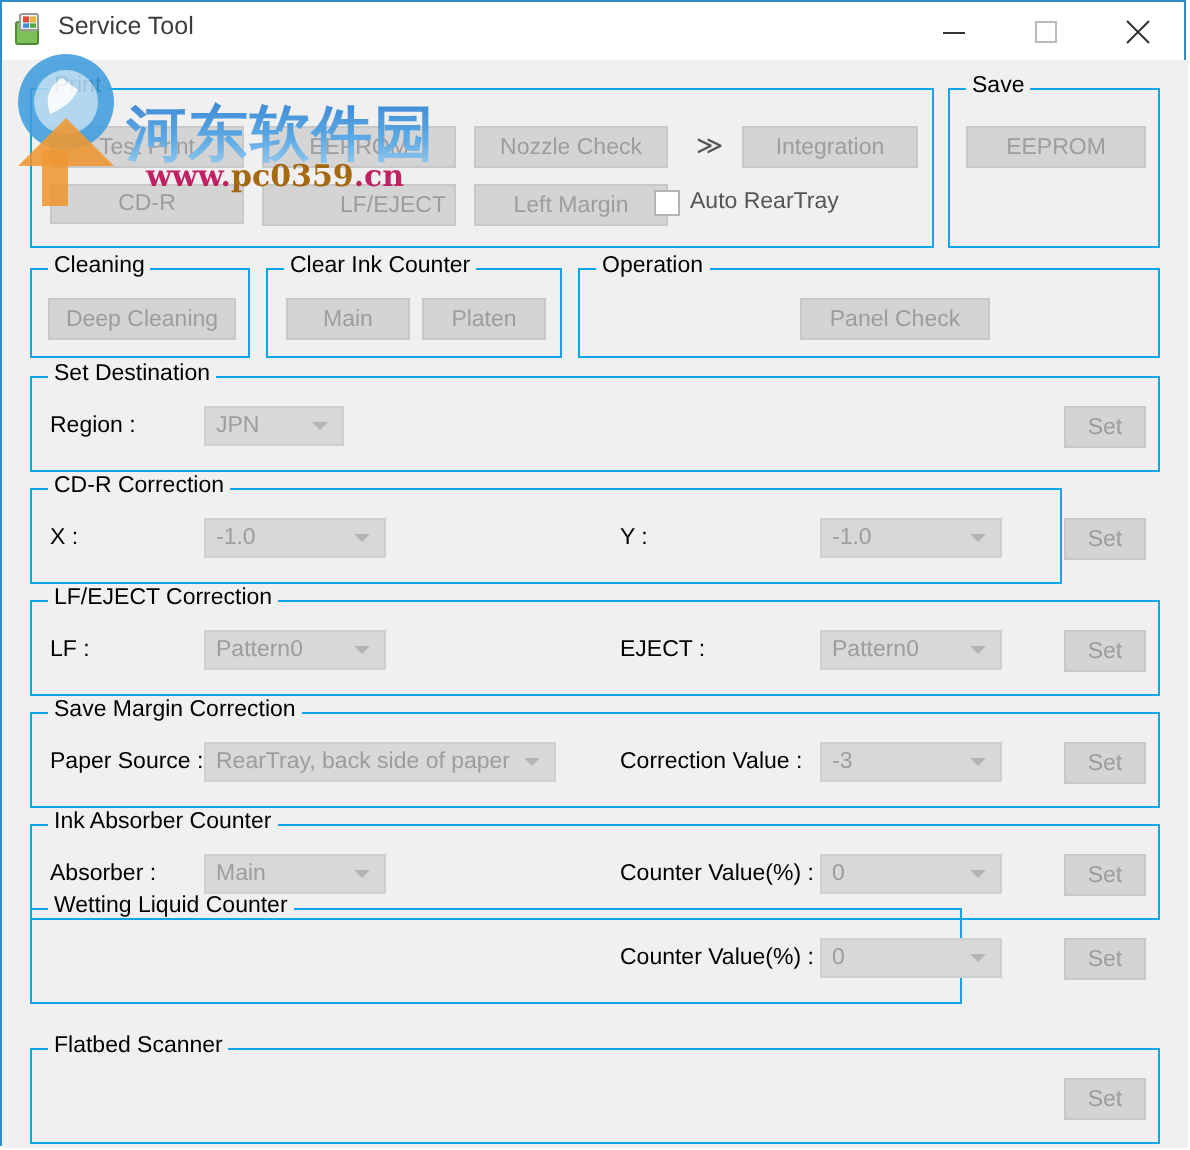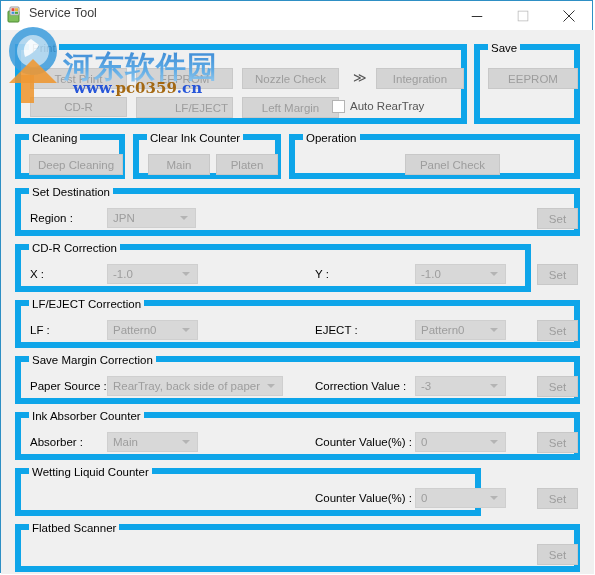--- a/index.html
+++ b/index.html
@@ -52,21 +52,21 @@
   
   .client {
     position: absolute; left: 0; top: 29px;
     width: 593px; height: 544px;
     background: #f0f0f0;
   }
 
   
   .group {
     position: absolute;
-    border: 6px solid #0ea5e9;
+    border: 1px solid #0ea5e9;
     box-sizing: border-box;
     background: transparent;
   }
   .group > .legend {
     position: absolute;
     top: -8px; left: 8px;
     padding: 0 3px;
     background: #f0f0f0;
     font-size: 11.5px;
     color: #000;
@@ -163,21 +163,21 @@
   }
   .wm-url {
     position: absolute;
     left: 72px; top: 56px;
     font-size: 15px;
     font-weight: bold;
     font-family: "DejaVu Serif", serif;
     white-space: nowrap;
     letter-spacing: 0px;
   }
-  .wm-url .g { color: #1d4ed8; }
+  .wm-url .g { color: #be185d; }
   .wm-url .r { color: #a16207; }
 </style>
 </head>
 <body>
 
 <div class="window">
 
   <div class="titlebar">
     <span class="title-icon">
       <svg width="17" height="17" viewBox="0 0 17 17">
@@ -247,21 +247,21 @@
     </div>
 
     <div class="group" style="left:288px; top:104px; width:291px; height:45px;">
       <span class="legend">Operation</span>
       <div class="btn" style="left:110px; top:14px; width:95px; height:21px;">Panel Check</div>
     </div>
 
     <div class="group" style="left:14px; top:158px; width:565px; height:48px;">
       <span class="legend">Set Destination</span>
       <span class="lbl" style="left:9px; top:17px;">Region :</span>
-      <div class="combo" style="left:86px; top:14px; width:89px;text-align:center;">
+      <div class="combo" style="left:86px; top:14px; width:70px;text-align:center;">
         <span>JPN</span>
         <span class="arrow"></span>
       </div>
       <div class="btn" style="left:516px; top:14px; width:41px; height:21px;">Set</div>
     </div>
 
     <div class="group" style="left:14px; top:214px; width:516px; height:48px;">
       <span class="legend">CD-R Correction</span>
       <span class="lbl" style="left:9px; top:17px;">X :</span>
       <div class="combo" style="left:86px; top:14px; width:91px;">
@@ -314,21 +314,21 @@
         <span class="arrow"></span>
       </div>
       <span class="lbl" style="left:294px; top:17px;">Counter Value(%) :</span>
       <div class="combo" style="left:394px; top:14px; width:91px;">
         <span>0</span>
         <span class="arrow"></span>
       </div>
       <div class="btn" style="left:516px; top:14px; width:41px; height:21px;">Set</div>
     </div>
 
-    <div class="group" style="left:14px; top:438px; width:466px; height:48px;">
+    <div class="group" style="left:14px; top:424px; width:466px; height:48px;">
       <span class="legend">Wetting Liquid Counter</span>
       <span class="lbl" style="left:294px; top:17px;">Counter Value(%) :</span>
       <div class="combo" style="left:394px; top:14px; width:91px;">
         <span>0</span>
         <span class="arrow"></span>
       </div>
       <div class="btn" style="left:516px; top:14px; width:41px; height:21px;">Set</div>
     </div>
 
     <div class="group" style="left:14px; top:494px; width:565px; height:48px;">

